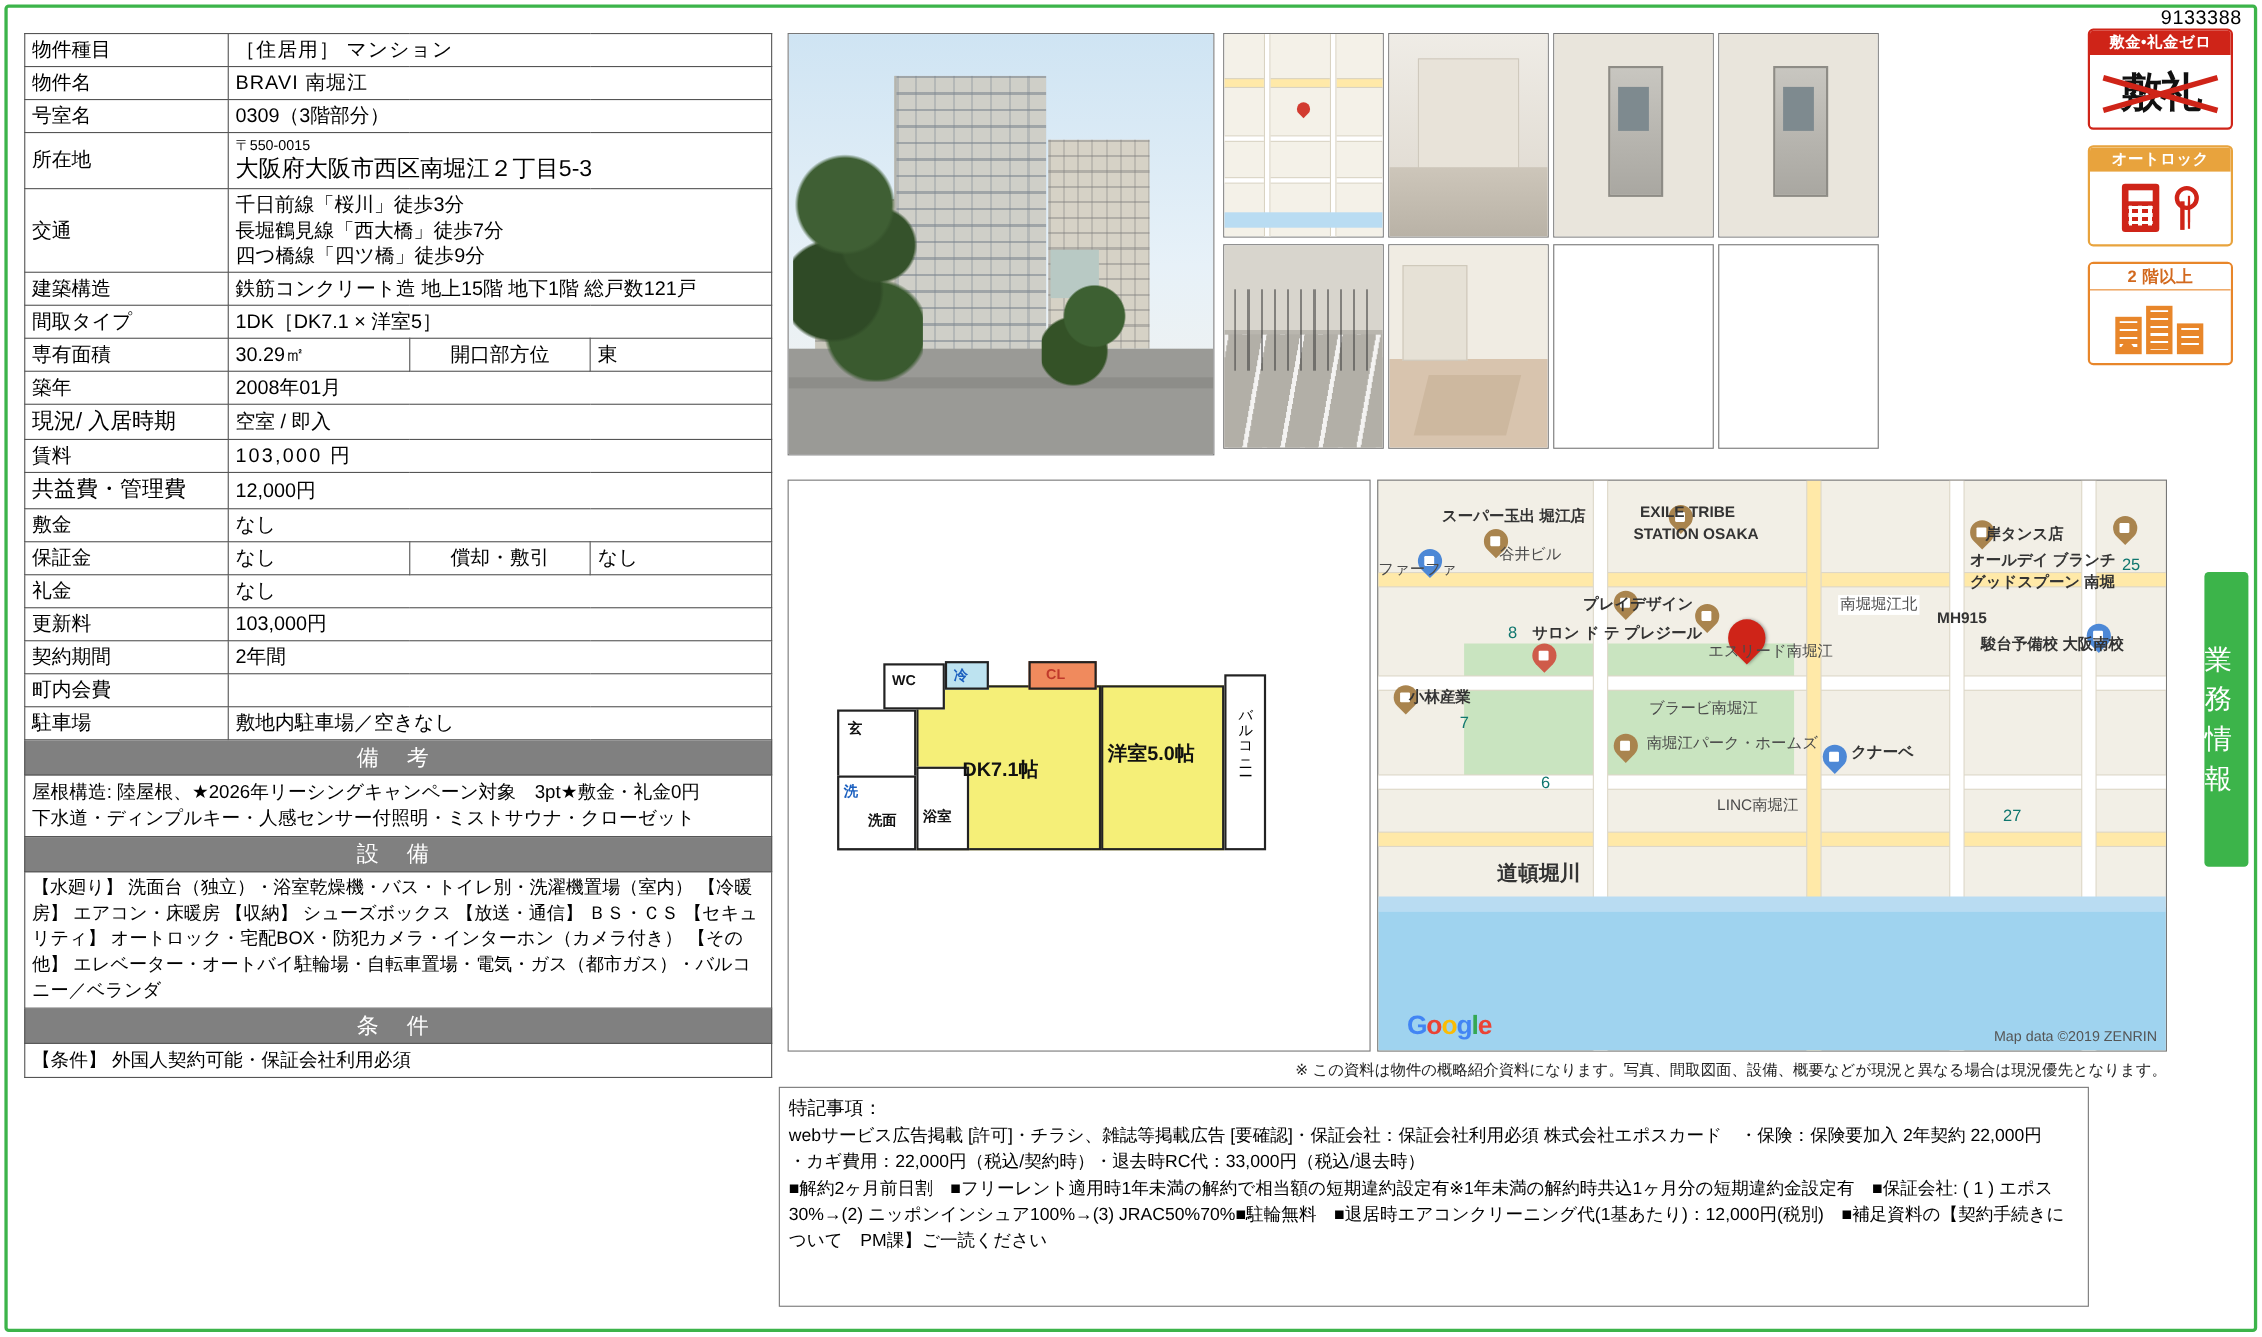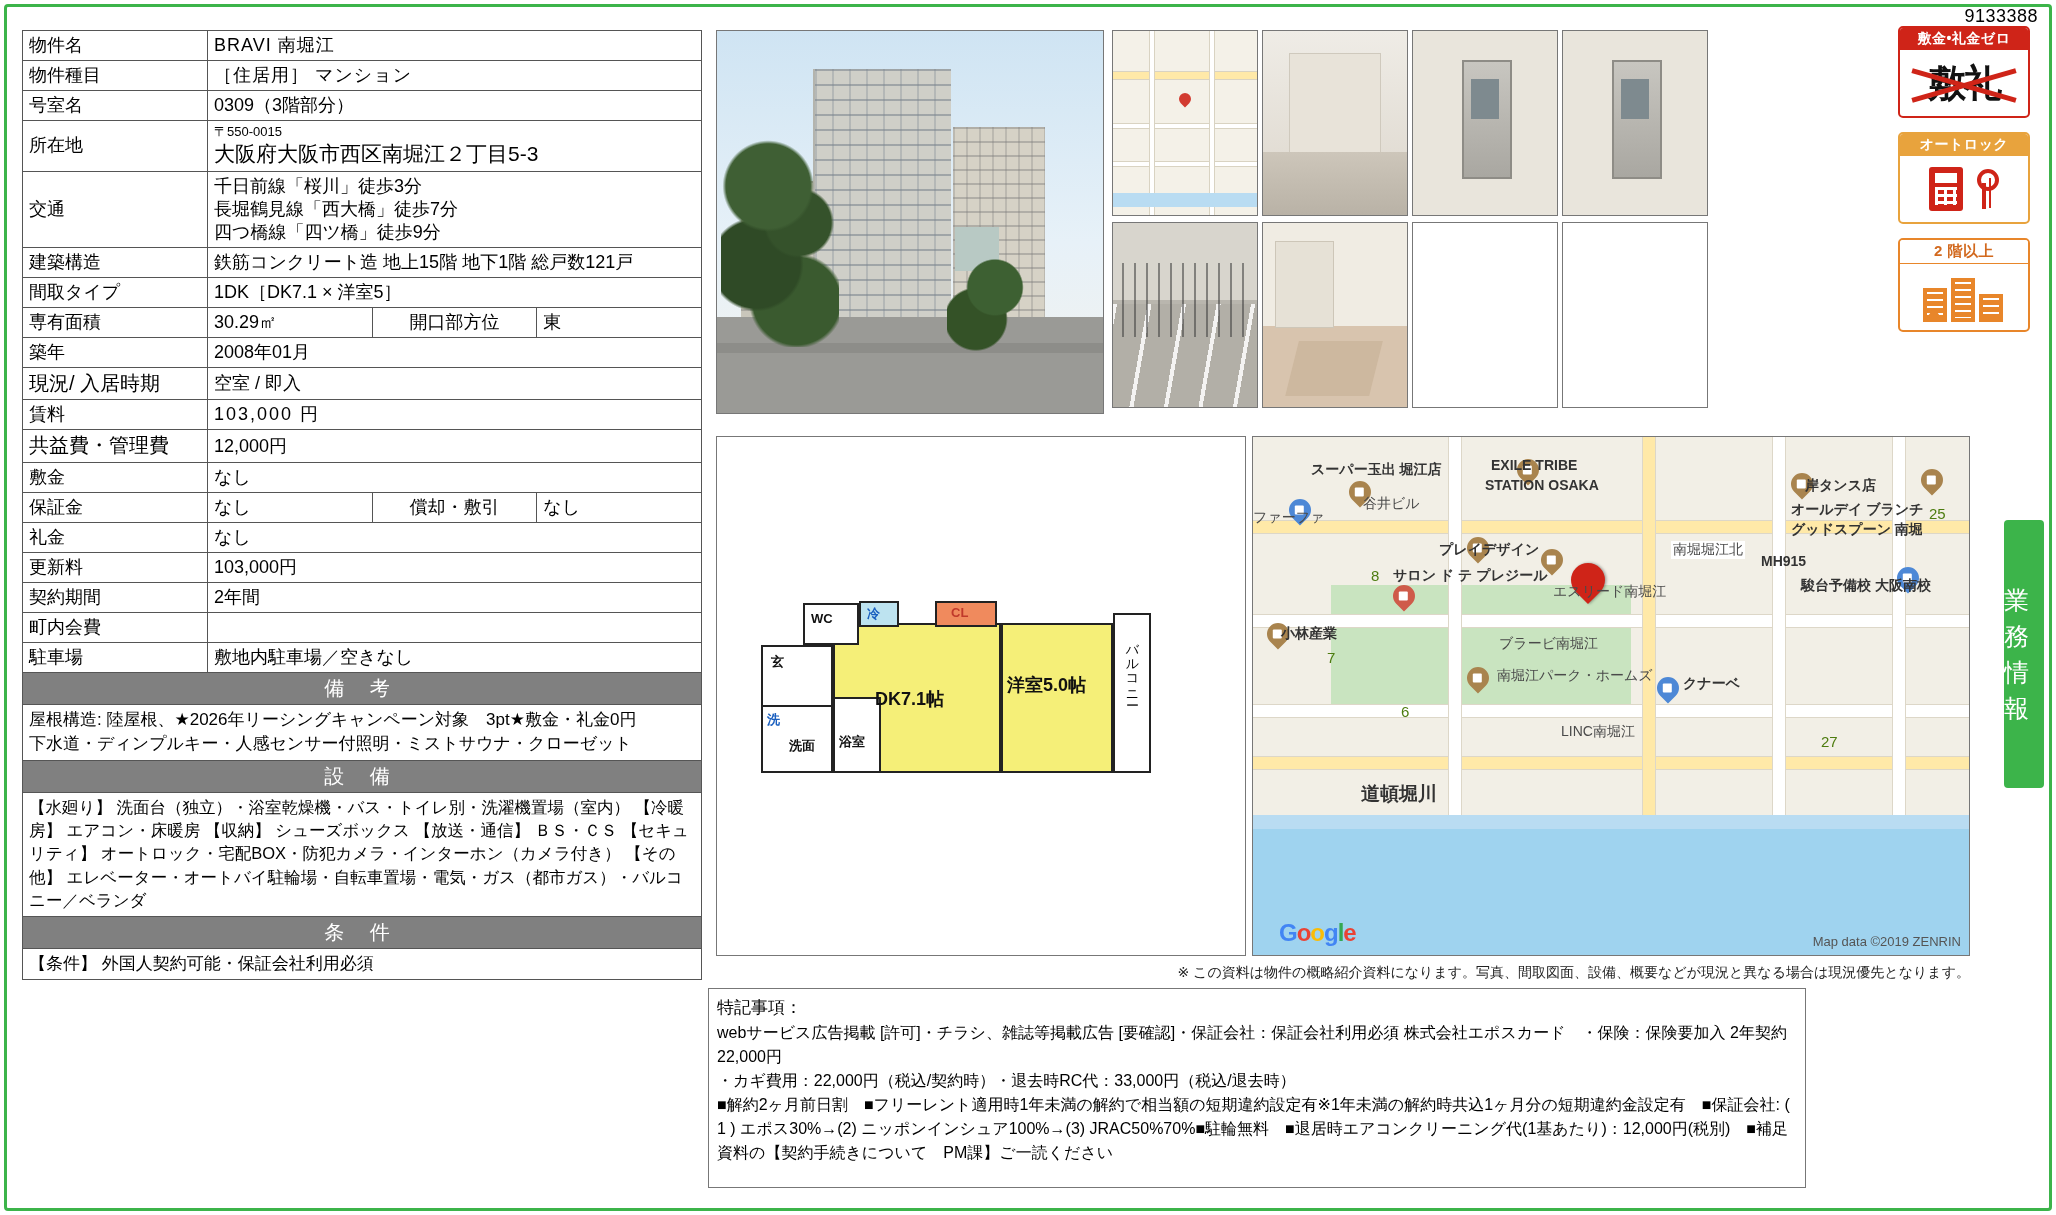--- a/index.html
+++ b/index.html
@@ -393,21 +393,21 @@
   .m-road {
     position: absolute; background: #ffffff;
   }
   .m-road.h { left: 0; right: 0; height: 12px; box-shadow: 0 0 0 1px #ddd7c8; }
   .m-road.v { top: 0; bottom: 0; width: 12px; box-shadow: 0 0 0 1px #ddd7c8; }
   .m-road.major { background: #ffe9a8; }
   .m-label {
     position: absolute; font-size: 14px; color: #4a4a4a; white-space: nowrap;
   }
   .m-label.b { font-weight: bold; color: #333; }
-  .m-num { position: absolute; font-size: 15px; color: #4d7c0f; }
+  .m-num { position: absolute; font-size: 15px; color: #0f766e; }
   .m-pin-big {
     position: absolute; left: 318px; top: 126px;
     width: 34px; height: 34px; background: #cf2418;
     border-radius: 50% 50% 50% 0; transform: rotate(-45deg);
     box-shadow: 1px 1px 3px rgba(0,0,0,.35);
   }
   .m-poi {
     position: absolute; width: 22px; height: 22px; background: #a9844e;
     border-radius: 50% 50% 50% 0; transform: rotate(-45deg);
   }
@@ -438,44 +438,44 @@
     width: 830px;
     font-size: 14px;
     color: #222;
     text-align: right;
   }
 
   
   .notes-box {
     position: absolute;
     left: 708px; top: 988px;
-    width: 1098px; height: 200px;
+    width: 1191px; height: 200px;
     border: 1px solid #777;
     padding: 6px 8px;
     font-size: 16px;
     line-height: 1.5;
   }
   .notes-box .ttl { font-size: 17px; }
 </style>
 </head>
 <body>
 
 <div class="page-frame"></div>
 <div class="doc-id">9133388</div>
 
 <div class="left-col">
   <table class="spec">
     <tbody>
         <tr>
+      <td class="lbl">物件種目</td>
+      <td colspan="3" class="val-big">［住居用］ マンション</td>
+    </tr>
+    <tr>
       <td class="lbl">物件名</td>
       <td colspan="3" class="val-big">BRAVI 南堀江</td>
-    </tr>
-    <tr>
-      <td class="lbl">物件種目</td>
-      <td colspan="3" class="val-big">［住居用］ マンション</td>
     </tr>
     <tr>
       <td class="lbl">号室名</td>
       <td colspan="3">0309（3階部分）</td>
     </tr>
     <tr>
       <td class="lbl">所在地</td>
       <td colspan="3">
         <span class="zip">〒550-0015</span>
         <span class="addr">大阪府大阪市西区南堀江２丁目5-3</span>

